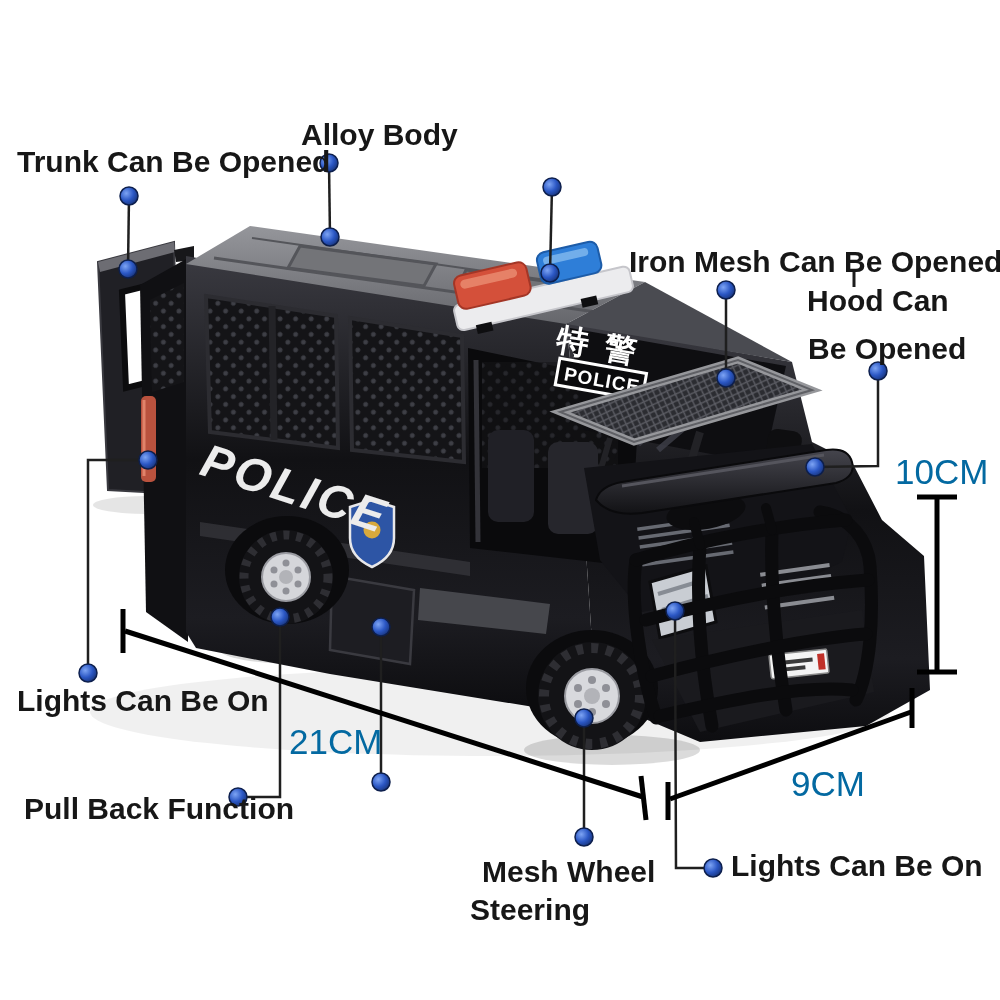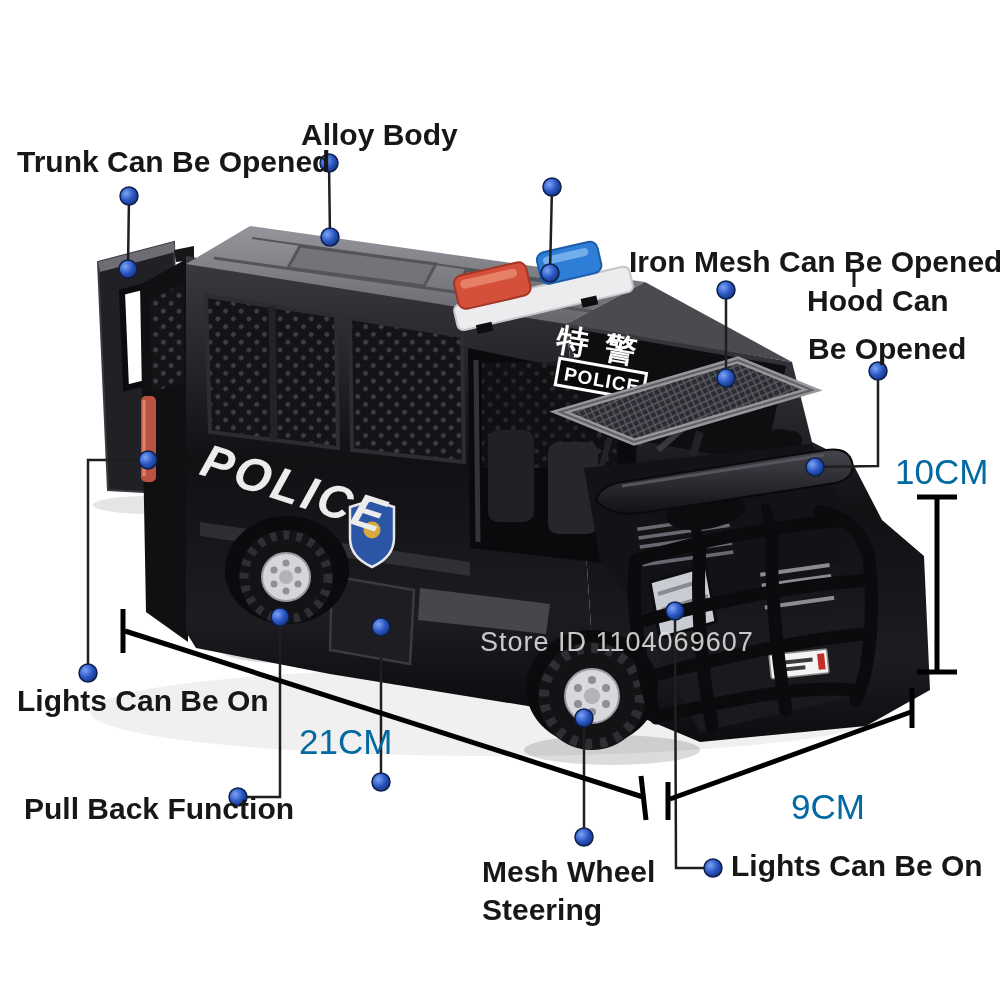--- a/index.html
+++ b/index.html
@@ -286,22 +286,21 @@
 </svg>
 
 <div class="lbl" style="left:17px;top:146px">Trunk Can Be Opened</div>
 <div class="lbl" style="left:301px;top:119px">Alloy Body</div>
 <div class="lbl" style="left:629px;top:246px">Iron Mesh Can Be Opened</div>
 <div class="lbl" style="left:807px;top:285px">Hood Can</div>
 <div class="lbl" style="left:808px;top:333px">Be Opened</div>
 <div class="lbl" style="left:17px;top:685px">Lights Can Be On</div>
 <div class="lbl" style="left:24px;top:793px">Pull Back Function</div>
 <div class="lbl" style="left:482px;top:856px">Mesh Wheel</div>
-<div class="lbl" style="left:482px;top:894px">Steering</div>
+<div class="lbl" style="left:470px;top:894px">Steering</div>
 <div class="lbl" style="left:731px;top:850px">Lights Can Be On</div>
 
-<div class="dim" style="left:299px;top:722px">21CM</div>
-<div class="dim" style="left:791px;top:787px">9CM</div>
+<div class="dim" style="left:289px;top:722px">21CM</div>
+<div class="dim" style="left:791px;top:764px">9CM</div>
 <div class="dim" style="left:895px;top:452px">10CM</div>
 
-<div class="watermark" style="left:480px;top:627px">Store ID 1104069607</div>
 
 </div>
 
 </body></html>

